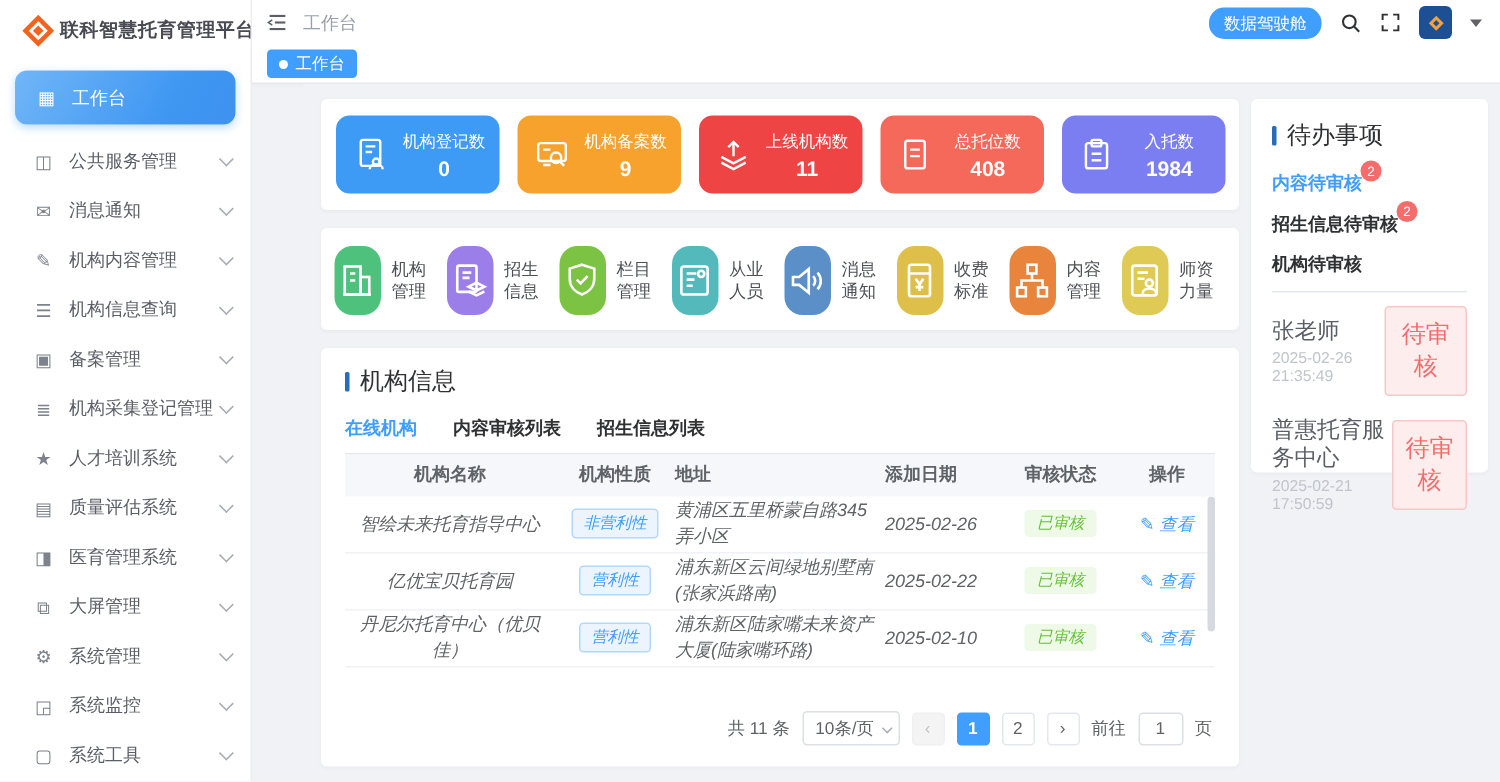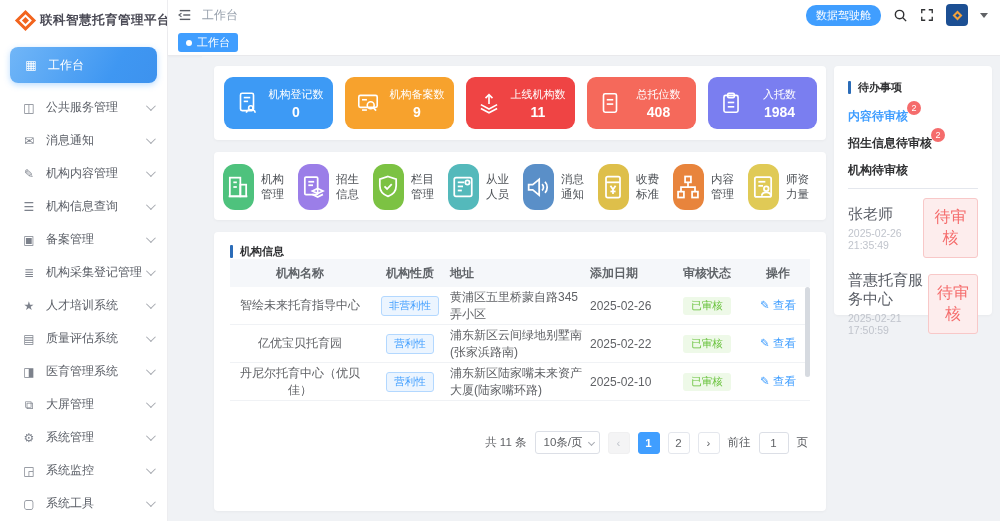--- a/index.html
+++ b/index.html
@@ -53,31 +53,31 @@
 
   
   .quick { display:flex; padding:12px 6px 10px; justify-content:space-around; }
   .q-item { display:flex; flex-direction:row; align-items:center; gap:7px; cursor:pointer; width:70px; }
   .q-tile { width:46px; height:46px; border-radius:12px; display:flex; align-items:center; justify-content:center; }
   .q-label { font-size:11.5px; color:#4d5156; }
   .qc1{background:#4ec27d;} .qc2{background:#9b7ee8;} .qc3{background:#7cc243;} .qc4{background:#54b9bb;}
   .qc5{background:#5a8fc8;} .qc6{background:#debf4a;} .qc7{background:#e8843c;} .qc8{background:#e0ca56;}
 
   
-  .sec-title { display:flex; align-items:center; gap:7px; font-size:11px; font-weight:bold; color:#303133; }
+  .sec-title { display:flex; align-items:center; gap:7px; font-size:16px; font-weight:normal; color:#303133; }
   .sec-bar { width:3px; height:13px; background:#2b6cb8; border-radius:1px; }
 
   
   .table-card { flex:1; padding:12px 16px 8px; display:flex; flex-direction:column; position:relative; overflow:hidden; }
   .tc-tabs { display:flex; gap:24px; margin:12px 0 0; border-bottom:1px solid #e4e7ed; padding-bottom:8px; }
   .tc-tab { font-size:12px; color:#303133; font-weight:bold; cursor:pointer; }
   .tc-tab.active { color:#409eff; }
   .tbl-head { display:flex; background:#f5f7fa; height:28px; align-items:center; font-weight:bold; color:#5f6368; }
   .tbl-body { height:134px; overflow:hidden; position:relative; }
-  .tbl-row { display:flex; align-items:center; min-height:38px; border-bottom:1px solid #f0f2f5; }
+  .tbl-row { display:flex; align-items:center; min-height:38px; border-bottom:1px solid #f0f2f5;font-style:italic; }
   .c-name{width:140px; text-align:center; padding:0 4px;} .c-type{width:80px; text-align:center;}
   .c-addr{width:140px; padding-right:6px;} .c-date{width:78px;} .c-status{width:78px; text-align:center;} .c-act{width:64px; text-align:center;}
   .badge-type { display:inline-block; background:#ecf5ff; border:1px solid #b3d8ff; color:#409eff; font-size:10.5px; padding:2px 7px; border-radius:3px; white-space:nowrap; }
   .badge-status { display:inline-block; background:#eef9e8; color:#67c23a; font-size:10.5px; padding:2px 8px; border-radius:3px; }
   .link-view { color:#409eff; cursor:pointer; white-space:nowrap; font-size:11.5px; }
   .scroll-thumb { position:absolute; right:0; top:0; width:5px; height:90px; background:#d6dae0; border-radius:3px; }
 
   .pagination { display:flex; align-items:center; justify-content:flex-end; gap:8px; padding:10px 2px 6px; font-size:11.5px; color:#606266; }
   .pg-select { border:1px solid #dcdfe6; border-radius:3px; padding:3px 16px 3px 8px; position:relative; color:#606266; cursor:pointer; }
   .pg-select .caret2 { position:absolute; right:5px; top:8px; width:5px; height:5px; border-right:1px solid #a8abb2; border-bottom:1px solid #a8abb2; transform:rotate(45deg); }
@@ -382,20 +382,25 @@
                 </svg>
               </span>
             <span class="q-label">师资力量</span>
           </div>
         </section>
 
         <section class="card table-card">
           <div class="sec-title">
             <span class="sec-bar"></span>
             <span>机构信息</span>
+          </div>
+          <div class="tc-tabs">
+            <span class="tc-tab active">在线机构</span>
+            <span class="tc-tab">内容审核列表</span>
+            <span class="tc-tab">招生信息列表</span>
           </div>
           <div class="tbl-head">
             <span class="c-name">机构名称</span>
             <span class="c-type">机构性质</span>
             <span class="c-addr">地址</span>
             <span class="c-date">添加日期</span>
             <span class="c-status">审核状态</span>
             <span class="c-act">操作</span>
           </div>
           <div class="tbl-body">

